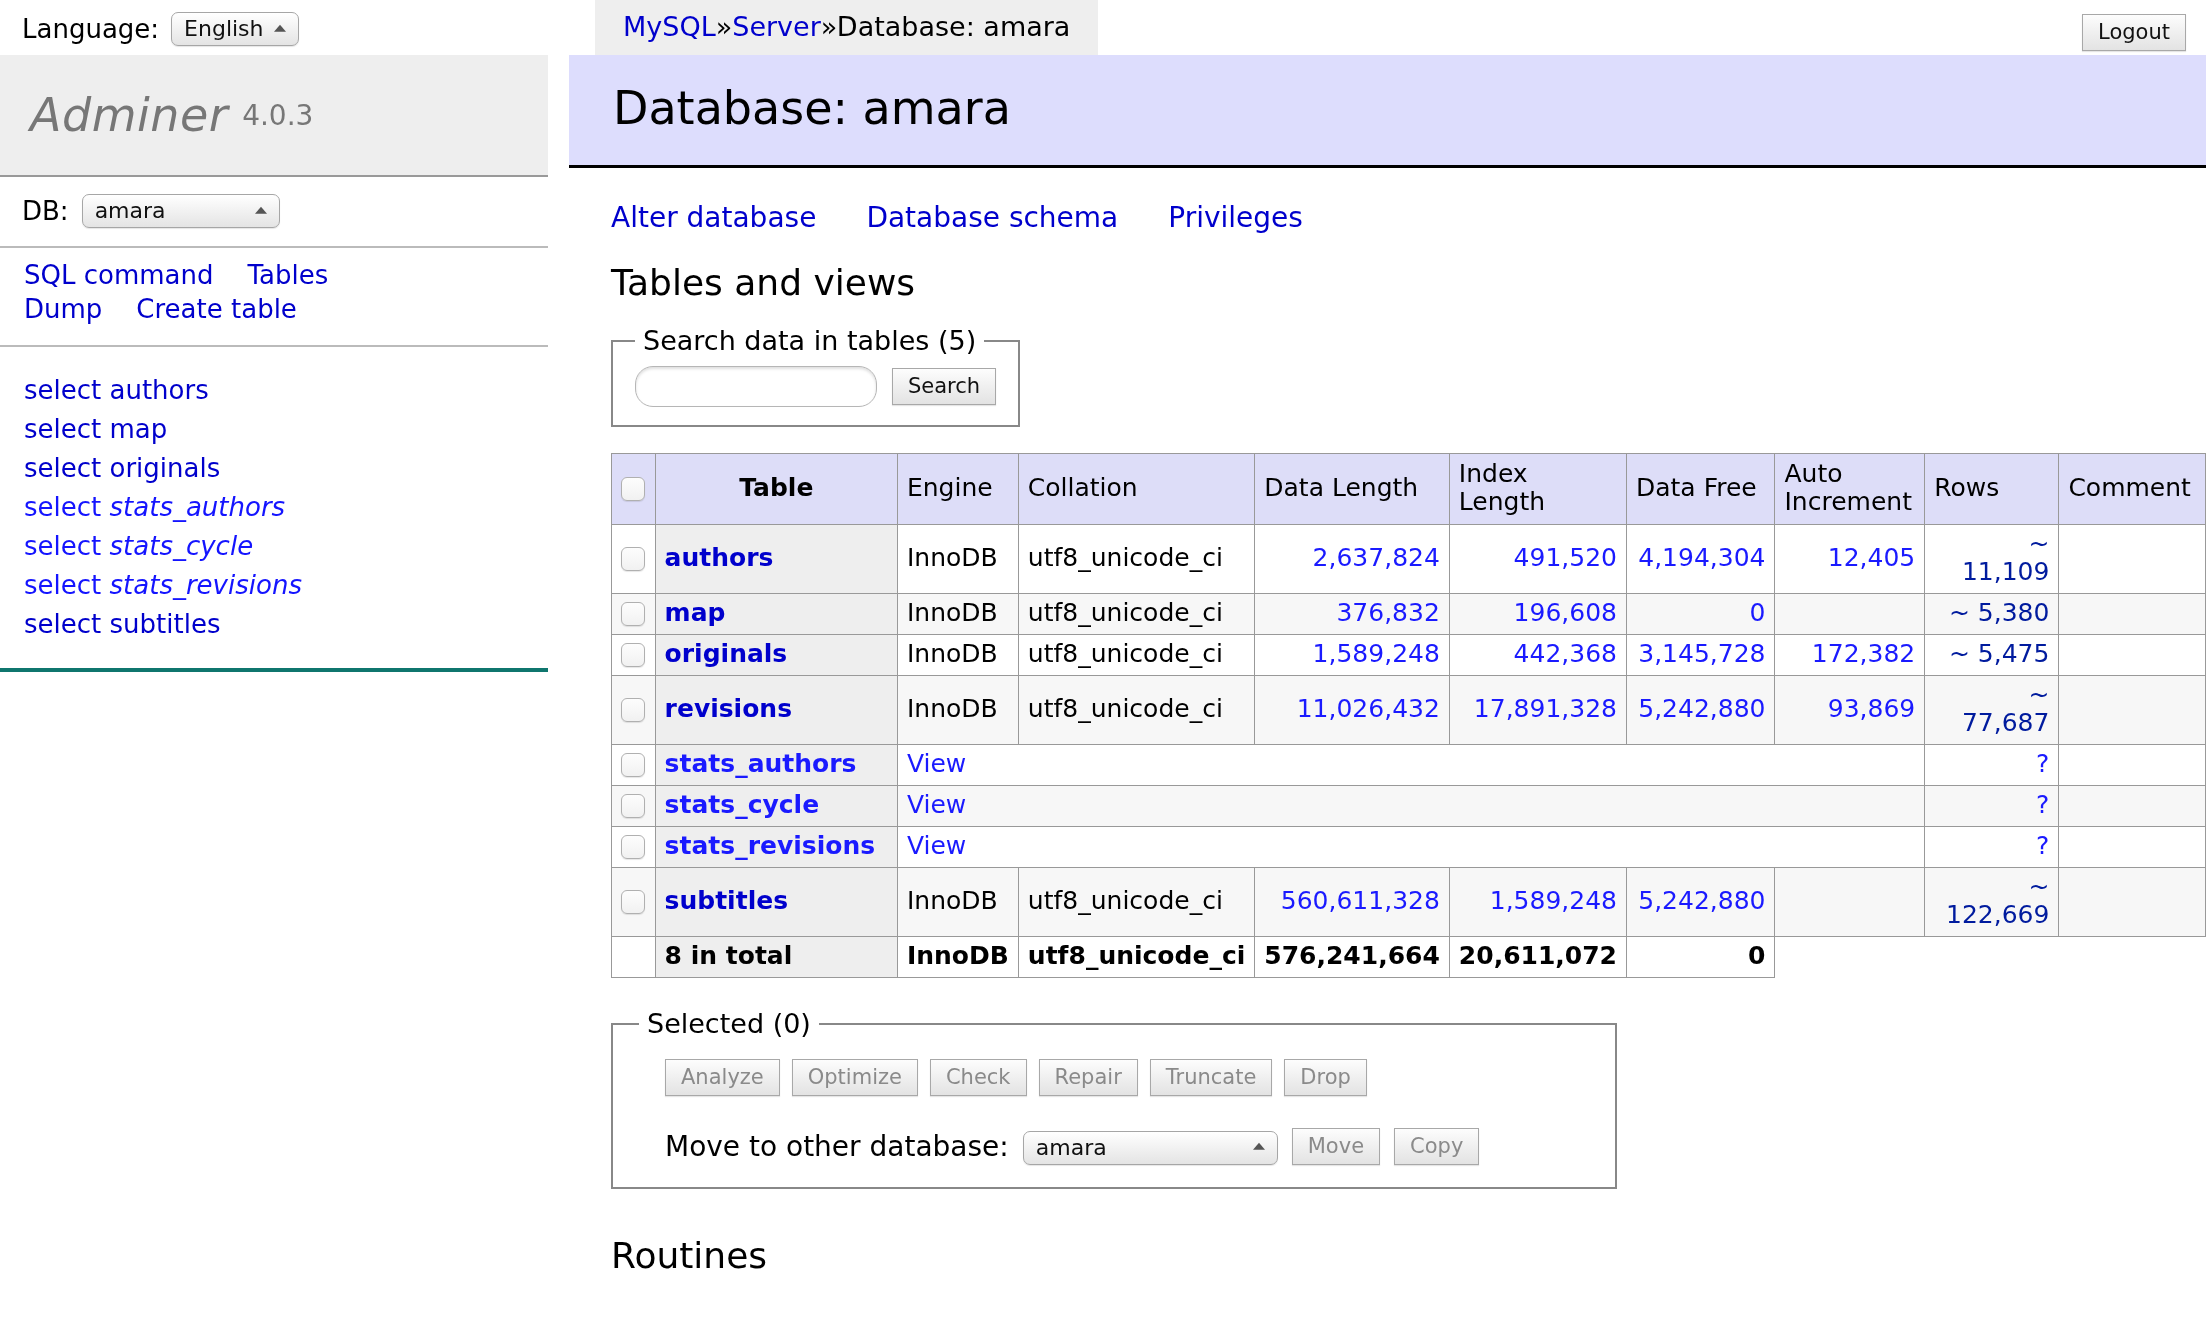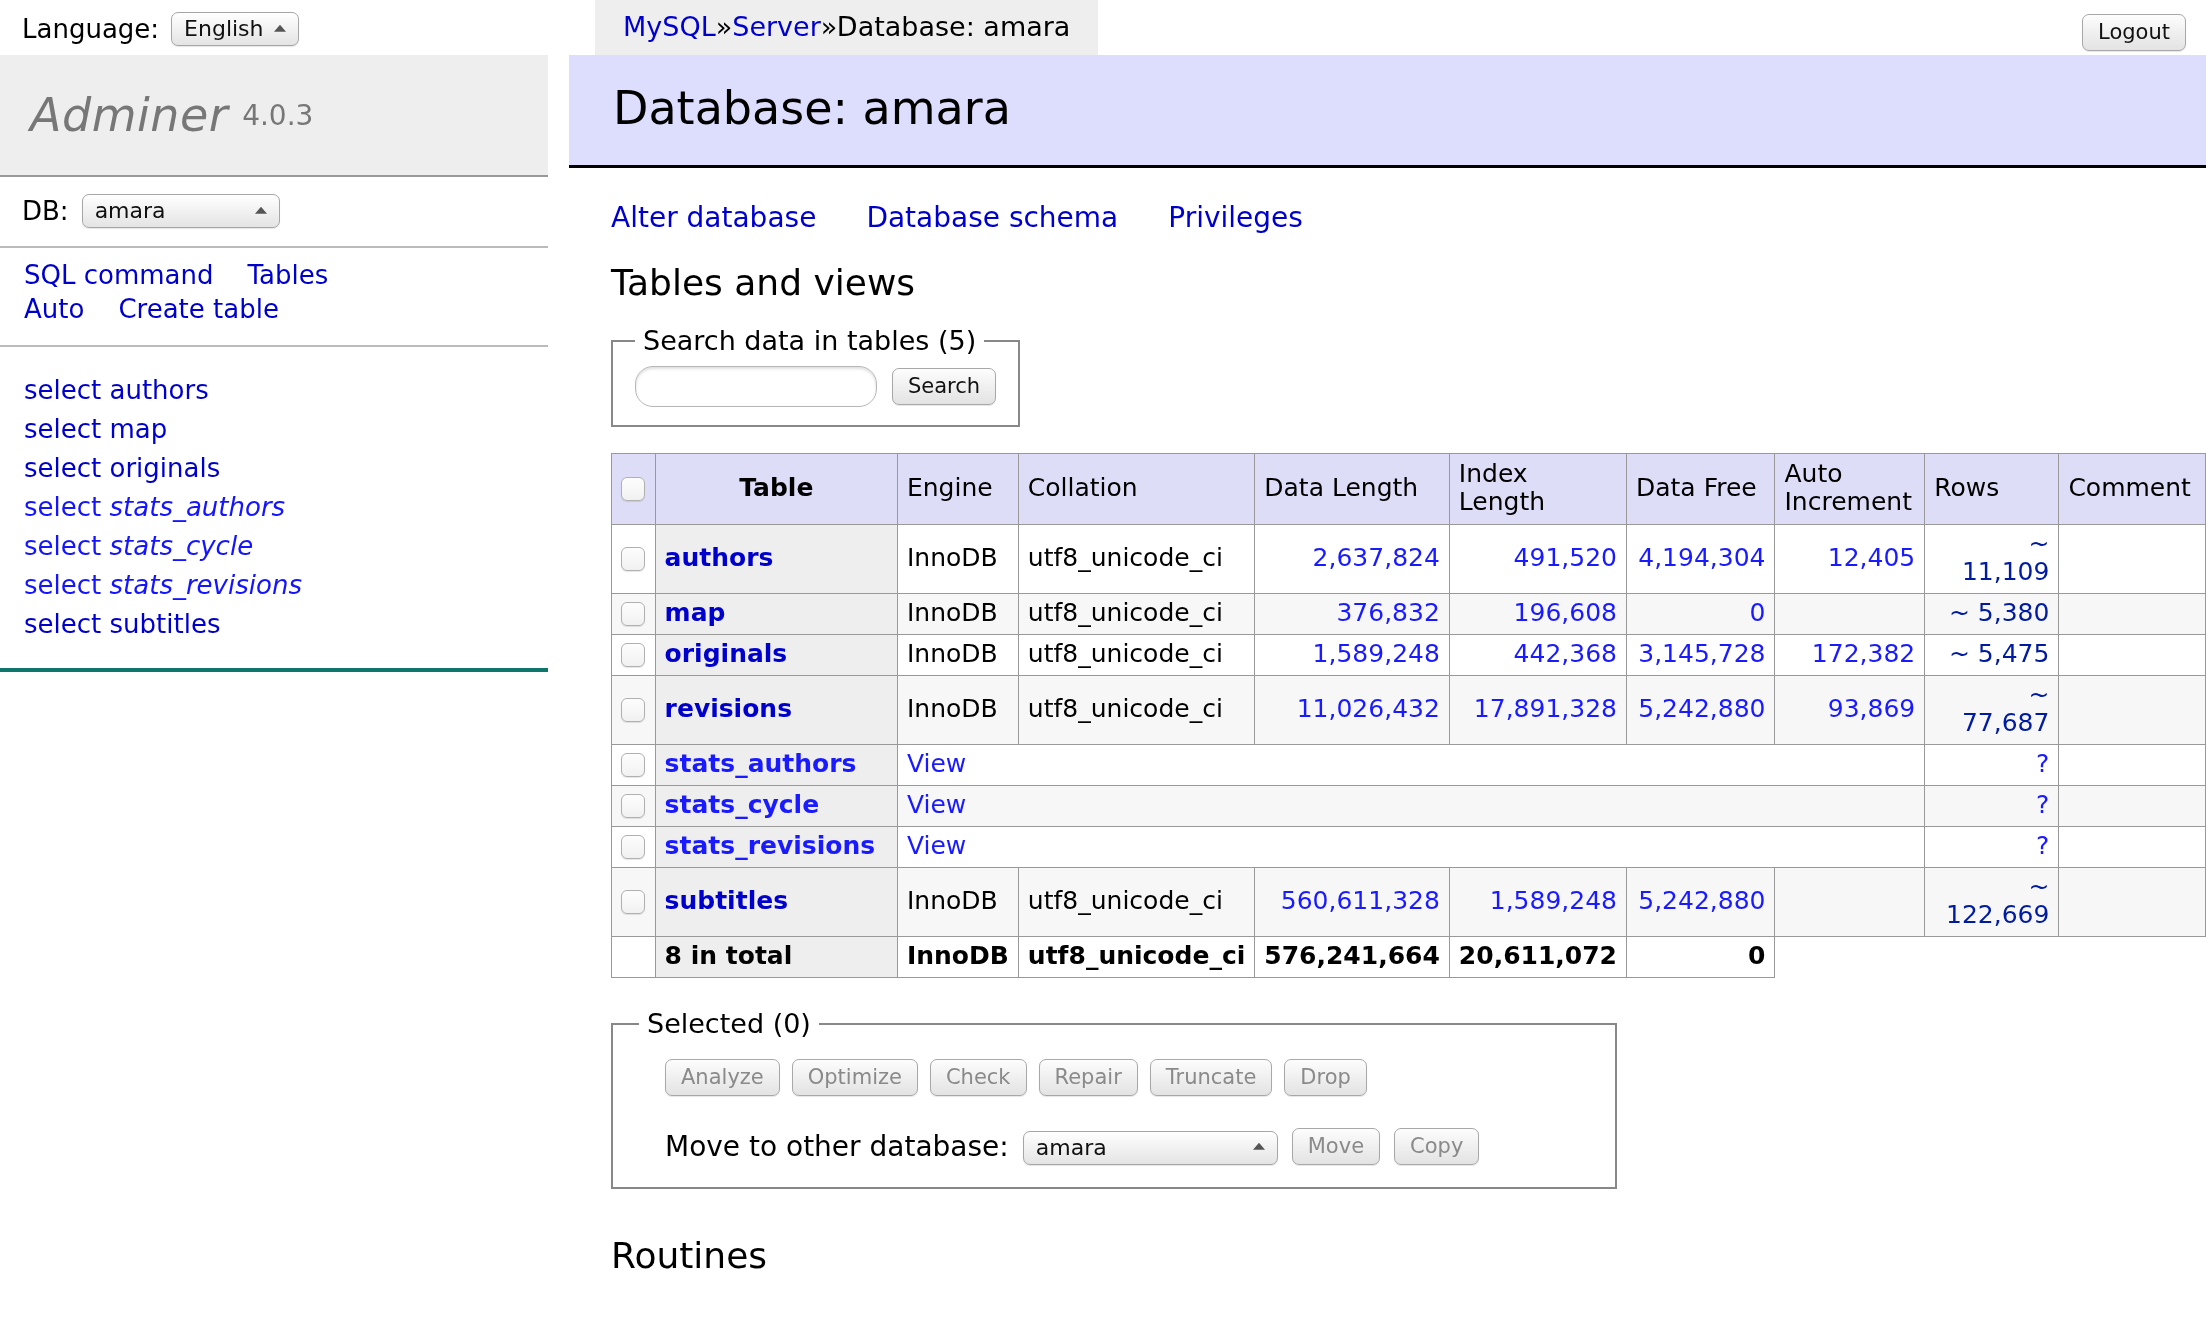--- a/index.html
+++ b/index.html
@@ -67,21 +67,21 @@
   #logout-wrap {
     position: absolute; right: 20px; top: 14px;
   }
   .btn {
     -webkit-appearance: none; appearance: none;
     font-family: "DejaVu Sans", sans-serif;
     font-size: 21px;
     color: #111;
     padding: 5px 15px 6px;
     border: 1px solid #a8a8a8;
-    border-radius: 7px;
+    border-radius: 0;
     background: linear-gradient(#fdfdfd, #efefef 52%, #e3e3e3);
     box-shadow: 0 1px 1px rgba(0,0,0,.10);
     cursor: pointer;
   }
   .btn.disabled { color: #8a8a8a; }
 
   
   #sidebar {
     position: absolute; left: 0; top: 55px; width: 548px; bottom: 0;
     background: #fff;
@@ -278,21 +278,21 @@
 
   <div id="db-block">
     <span>DB:</span>
     <span class="sel-wrap">
       <select class="sel" id="db-select" style="width:198px">
         <option>amara</option>
       </select>
     </span>
   </div>
 
-  <div id="menu-block"><a href="#">SQL command</a><a href="#">Tables</a><br><a href="#">Auto</a><a href="#">Create table</a></div>
+  <div id="menu-block"><a href="#">SQL command</a><a href="#">Tables</a><br><a href="#">Dump</a><a href="#">Create table</a></div>
 
   <div id="tables-block">
       <span class="sel-row"><a href="#"><span class="kw">select </span><span>authors</span></a></span>
       <span class="sel-row"><a href="#"><span class="kw">select </span><span>map</span></a></span>
       <span class="sel-row"><a href="#"><span class="kw">select </span><span>originals</span></a></span>
       <span class="sel-row is-view"><a href="#"><span class="kw">select </span><span>stats_authors</span></a></span>
       <span class="sel-row is-view"><a href="#"><span class="kw">select </span><span>stats_cycle</span></a></span>
       <span class="sel-row is-view"><a href="#"><span class="kw">select </span><span>stats_revisions</span></a></span>
       <span class="sel-row"><a href="#"><span class="kw">select </span><span>subtitles</span></a></span>
     </div>

